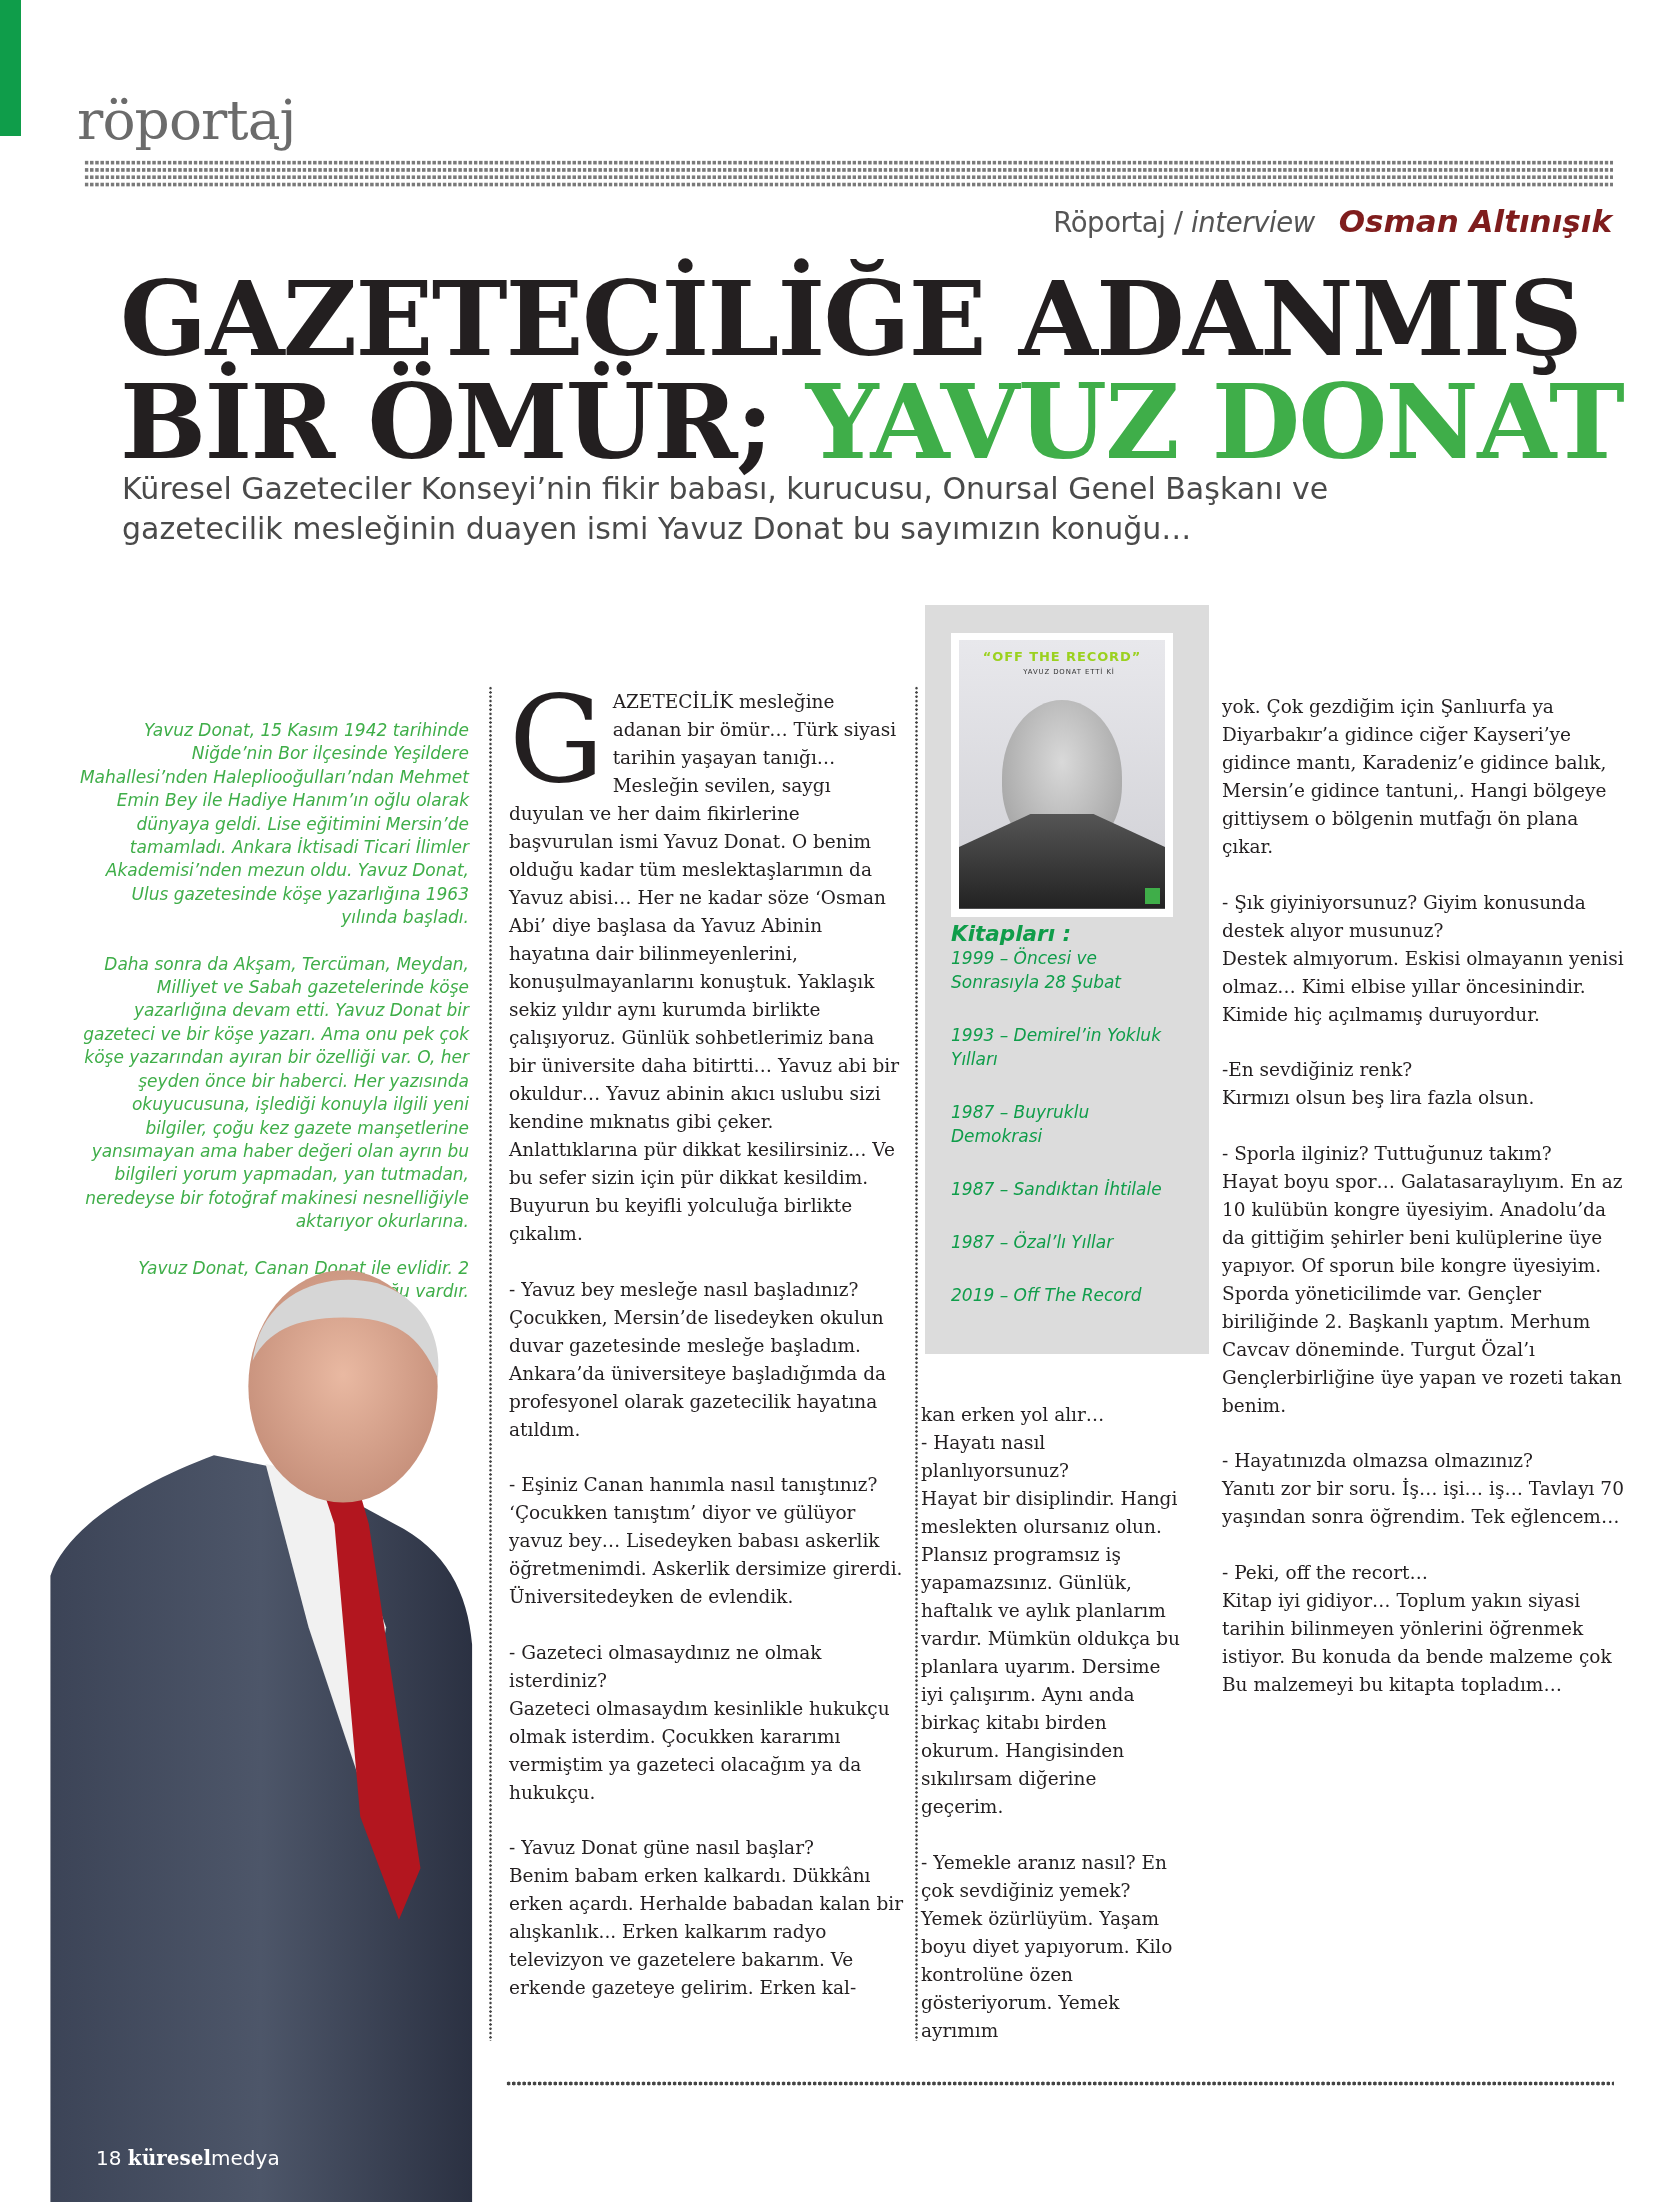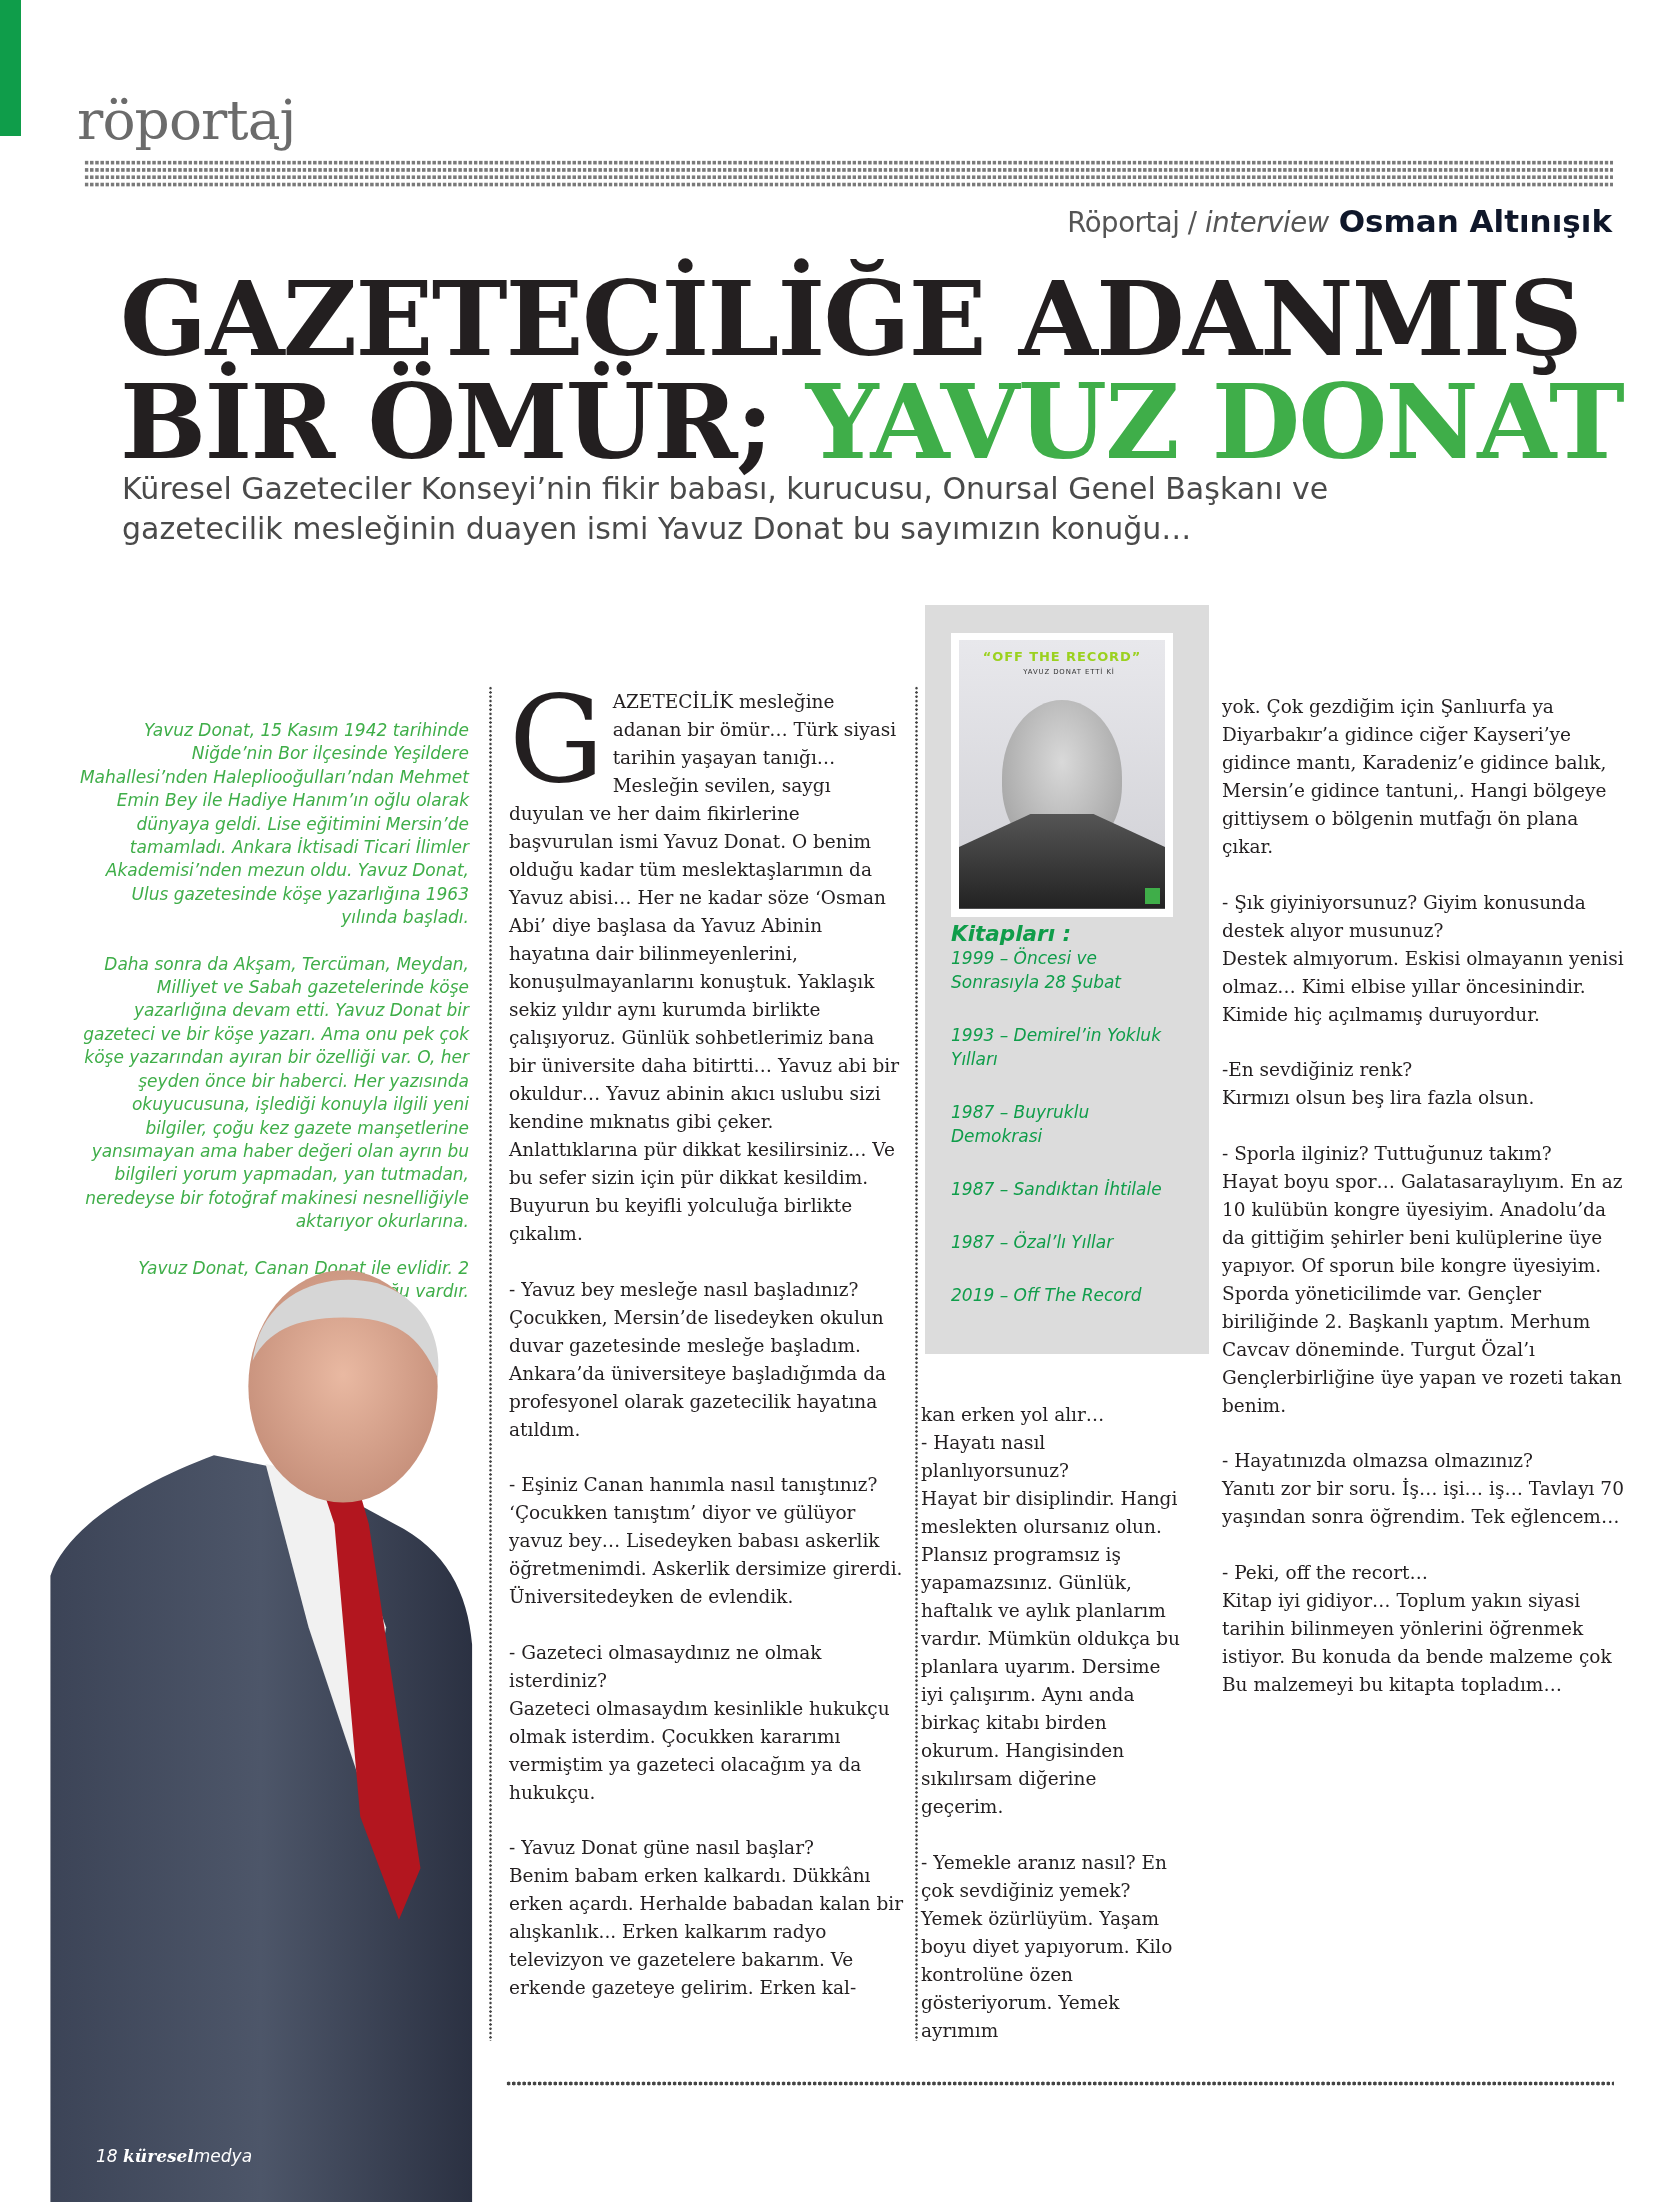--- a/index.html
+++ b/index.html
@@ -10,21 +10,21 @@
 
   .section-label { position: absolute; left: 77px; top: 93px; font-family: "DejaVu Serif", serif; font-size: 55px; color: #6b6b6b; font-weight: normal; letter-spacing: -0.9px; line-height: 1; }
 
   .dot-band { position: absolute; left: 84px; top: 159px; width: 1529px; height: 29px;
     background-image: radial-gradient(circle, #7a7a7a 2px, transparent 2.2px);
     background-size: 5.2px 7.3px; }
 
   .byline { position: absolute; right: 49px; top: 203px; font-family: "DejaVu Sans", sans-serif; font-size: 27.5px; color: #555555; white-space: nowrap; }
   .byline .lbl { letter-spacing: -0.4px; }
   .byline .lbl i { font-style: italic; }
-  .byline .author { font-weight: bold; color: #0f172a; font-size: 31px; margin-left: 1px; }
+  .byline .author { font-weight: bold; color: #7f1d1d; font-size: 31px; margin-left: 15px; font-style: italic; }
 
   .headline { position: absolute; left: 120px; top: 268px; font-family: "DejaVu Serif", serif; font-weight: bold; font-size: 102px; line-height: 103px; letter-spacing: -1.7px; color: #231f20; }
   .headline .accent { color: #3fae49; }
 
   .standfirst { position: absolute; left: 122px; top: 469px; width: 1273px; font-family: "DejaVu Sans", sans-serif; font-size: 30px; line-height: 40px; color: #4a4a4a; }
 
   
   .bio { position: absolute; left: 77px; top: 719px; width: 392px; text-align: right; font-family: "DejaVu Sans", sans-serif; font-style: italic; font-size: 17px; line-height: 23.4px; color: #3fae49; }
   .bio p { margin-bottom: 23px; }
 
@@ -58,21 +58,21 @@
   .book-title { position: absolute; top: 8.6px; left: 0; right: 0; text-align: center; font-family: "DejaVu Sans", sans-serif; font-weight: bold; font-size: 13px; color: #9bd11f; letter-spacing: 0.9px; }
   .book-sub { position: absolute; top: 27.5px; left: 14px; right: 0; text-align: center; font-family: "DejaVu Sans", sans-serif; font-size: 6.9px; color: #333; letter-spacing: 0.9px; }
   .book-face { position: absolute; left: 43px; top: 60px; width: 120px; height: 155px; border-radius: 50% 50% 45% 45%; background: radial-gradient(ellipse at 50% 40%, #d9d9d9, #9b9b9b); }
   .book-suit { position: absolute; left: 0; right: 0; bottom: 0; height: 95px; background: linear-gradient(#555, #222); clip-path: polygon(0 35%, 35% 0, 65% 0, 100% 35%, 100% 100%, 0 100%); }
   .book-logo { position: absolute; right: 5.2px; bottom: 5.2px; width: 15.5px; height: 15.5px; background: #3fae49; }
 
   .books { position: absolute; left: 26px; top: 317px; width: 224px; font-family: "DejaVu Sans", sans-serif; font-style: italic; font-size: 17px; line-height: 24px; color: #0f9d4a; }
   .books .head { font-weight: bold; font-size: 21.5px; line-height: 24px; }
   .books .item { margin-bottom: 29px; }
 
-  .folio { position: absolute; left: 96px; top: 2146px; font-family: "DejaVu Sans", sans-serif; font-size: 17px; color: #ffffff; font-style: italic; }
+  .folio { position: absolute; left: 96px; top: 2146px; font-family: "DejaVu Sans", sans-serif; font-size: 20px; color: #ffffff; }
   .folio .brand { font-family: "DejaVu Serif", serif; font-weight: bold; }
   .folio .brand2 { font-family: "DejaVu Sans", sans-serif; }
 </style>
 </head>
 <body>
 
 <div class="green-tab"></div>
 <div class="section-label">röportaj</div>
 <div class="dot-band"></div>
 

